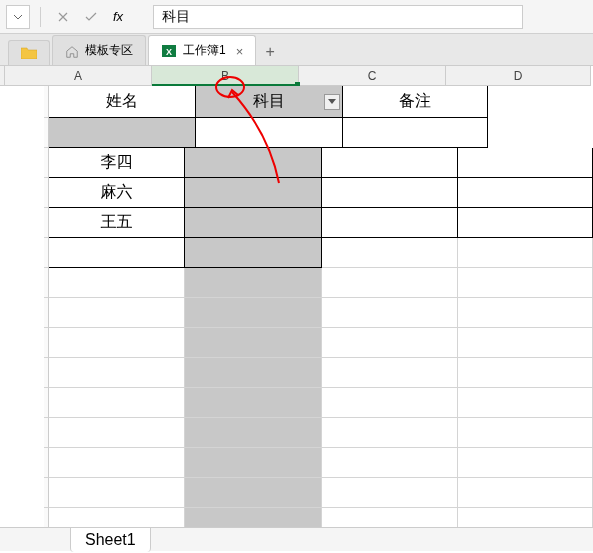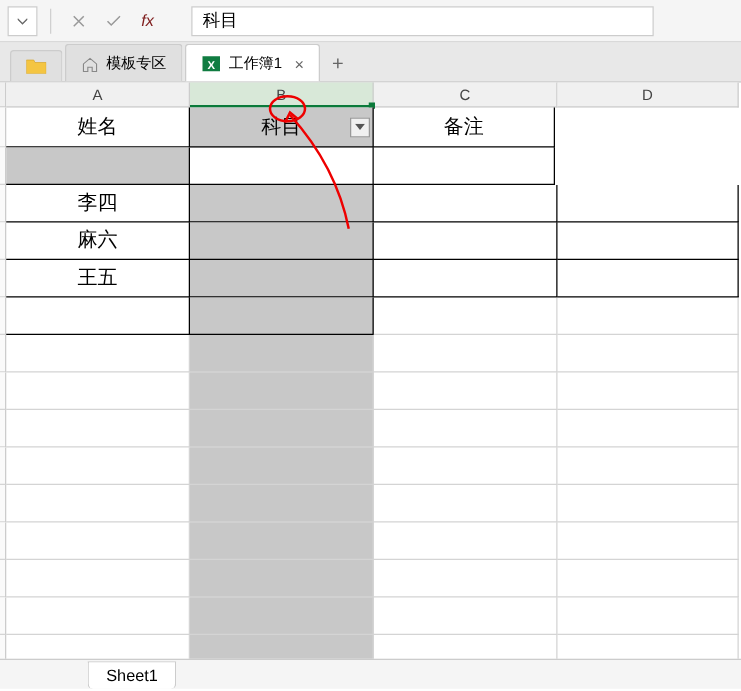--- a/index.html
+++ b/index.html
@@ -2,55 +2,55 @@
 <html><head>
   <meta charset="utf-8">
   <style>
     * { margin: 0; padding: 0; box-sizing: border-box; }
     body { font-family: "Microsoft YaHei", Arial, sans-serif; font-size: 12px; background: #fff; width: 593px; height: 553px; overflow: hidden; position: relative; }
     
     .toolbar-row { height: 34px; background: #f5f5f5; border-bottom: 1px solid #d0d0d0; display: flex; align-items: center; padding: 0 6px; gap: 4px; }
     .toolbar-icon-btn { width: 24px; height: 24px; display: flex; align-items: center; justify-content: center; border: 1px solid transparent; }
     .toolbar-icon-btn.boxed { border: 1px solid #ccc; background: #fff; }
     .divider { width: 1px; height: 20px; background: #d0d0d0; margin: 0 6px; }
-    .fx-label { font-style: italic; font-size: 13px; color: #7f1d1d; margin: 0 6px; }
+    .fx-label { font-style: italic; font-size: 13px; color: #000000; margin: 0 6px; }
     .formula-input { flex: 1; margin-left: 20px; height: 24px; border: 1px solid #ccc; background: #fff; padding: 2px 8px; font-size: 14px; max-width: 370px; }
     
     .tabs-row { height: 32px; background: #e8e8e8; display: flex; align-items: flex-end; padding-left: 8px; gap: 0; border-bottom: 1px solid #ccc; }
     .file-tab { display: flex; align-items: flex-end; gap: 6px; padding: 6px 12px; background: #e0e0e0; border: 1px solid #ccc; border-bottom: none; border-radius: 3px 3px 0 0; font-size: 12px; margin-right: 2px; position: relative; }
     .file-tab.active { background: #fff; }
     .home-icon { width: 14px; height: 14px; }
     .excel-icon-svg { width: 16px; height: 16px; }
     .close-x { margin-left: 4px; color: #666; font-size: 13px; }
     .add-tab { width: 24px; text-align: center; font-size: 16px; color: #666; padding: 4px; }
     
     .grid { position: relative; }
     .col-headers { display: flex; height: 20px; }
     .corner { width: 5px; background: #f0f0f0; border-right: 1px solid #ccc; border-bottom: 1px solid #ccc; }
     .col-h { text-align: center; font-size: 12px; background: #f0f0f0; border-right: 1px solid #ccc; border-bottom: 1px solid #ccc; line-height: 20px; color: #444; }
     .col-h.selected { background: #d8e8d8; border-bottom: 2px solid #0a7a3a; position: relative; }
     .col-h.selected::after { content: ''; position: absolute; right: -2px; bottom: -3px; width: 5px; height: 5px; background: #0a7a3a; }
     .w-a { width: 147px; } .w-b { width: 147px; } .w-c { width: 147px; } .w-d { width: 145px; }
     
     .rows { }
-    .row { display: flex; height: 30px; }
+    .row { display: flex; height: 30px; padding-left: 44px; }
     .row.tall { height: 32px; }
     .cell { border-right: 1px solid #000; border-bottom: 1px solid #000; display: flex; align-items: center; justify-content: center; font-size: 16px; position: relative; }
     .cell.no-border { border-right: 1px solid #d4d4d4; border-bottom: 1px solid #d4d4d4; }
     .cell.sel-col { background: #c8c8c8; }
     .cell.sel-col.data { background: #c8c8c8; }
     .row-start { width: 5px; border-right: 1px solid #ccc; border-bottom: 1px solid #d4d4d4; background: #fafafa; }
     .dropdown-btn { position: absolute; right: 2px; top: 50%; transform: translateY(-50%); width: 16px; height: 16px; border: 1px solid #999; background: #f0f0f0; display: flex; align-items: center; justify-content: center; }
     
     .annotation { position: absolute; pointer-events: none; z-index: 100; }
     .red-circle { left: 215px; top: 76px; width: 30px; height: 22px; border: 2px solid #e00; border-radius: 50%; }
     .red-arrow { left: 224px; top: 88px; }
     
     .sheet-tabs { position: absolute; bottom: 2px; left: 0; right: 0; height: 24px; background: #f5f5f5; border-top: 1px solid #ccc; display: flex; align-items: center; padding-left: 70px; }
-    .sheet-tab { padding: 3px 14px; background: #fff; border: 1px solid #ccc; border-bottom: none; font-size: 13px; border-radius: 0 0 4px 4px; }
+    .sheet-tab { padding: 3px 14px; background: #fff; border: 1px solid #ccc; border-bottom: none; font-size: 16px; border-radius: 0 0 4px 4px; }
   </style>
 </head>
 <body>
 
 <div class="toolbar-row">
   <div class="toolbar-icon-btn boxed">
     <svg width="8" height="8" viewBox="0 0 8 8">
         <path d="M0 2 L4 6 L8 2" fill="none" stroke="#666" stroke-width="1"></path>
       </svg>
   </div>

